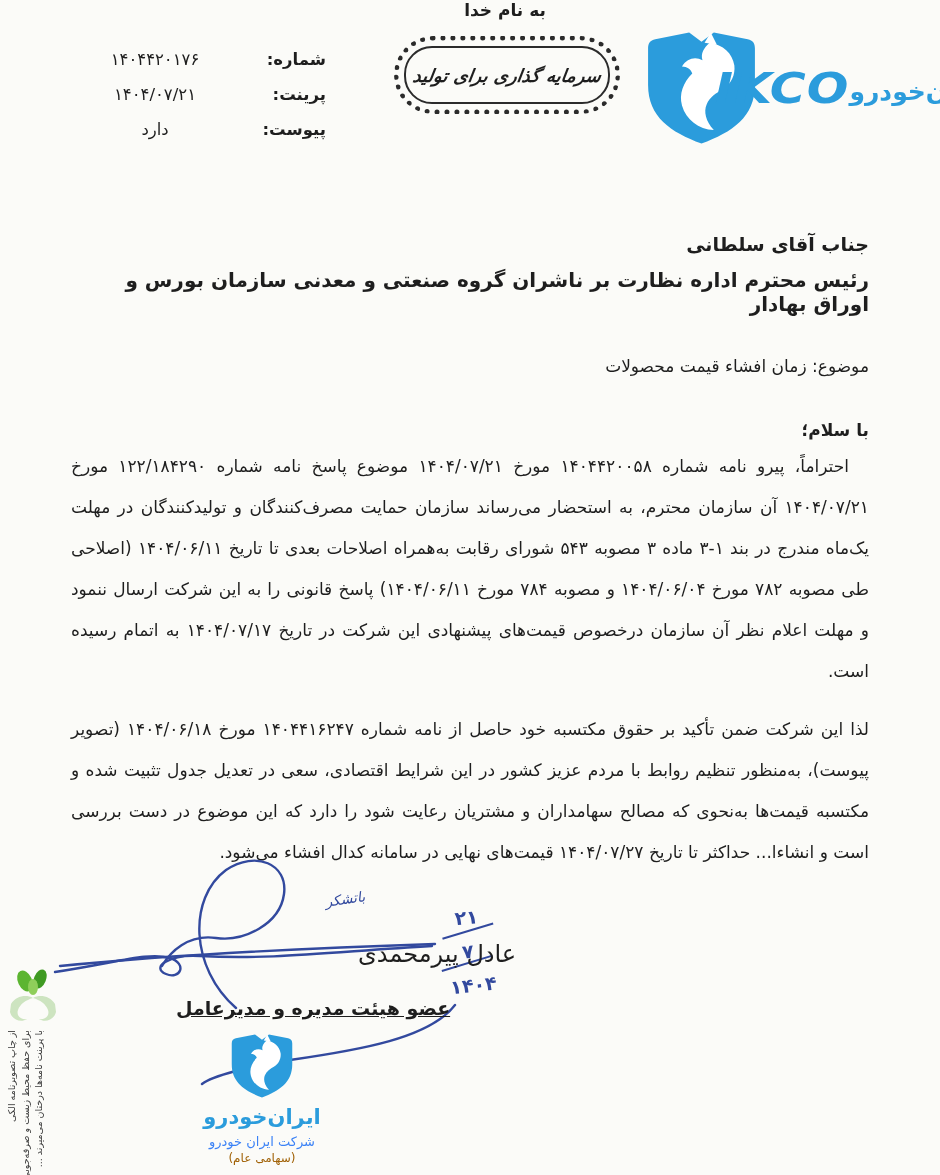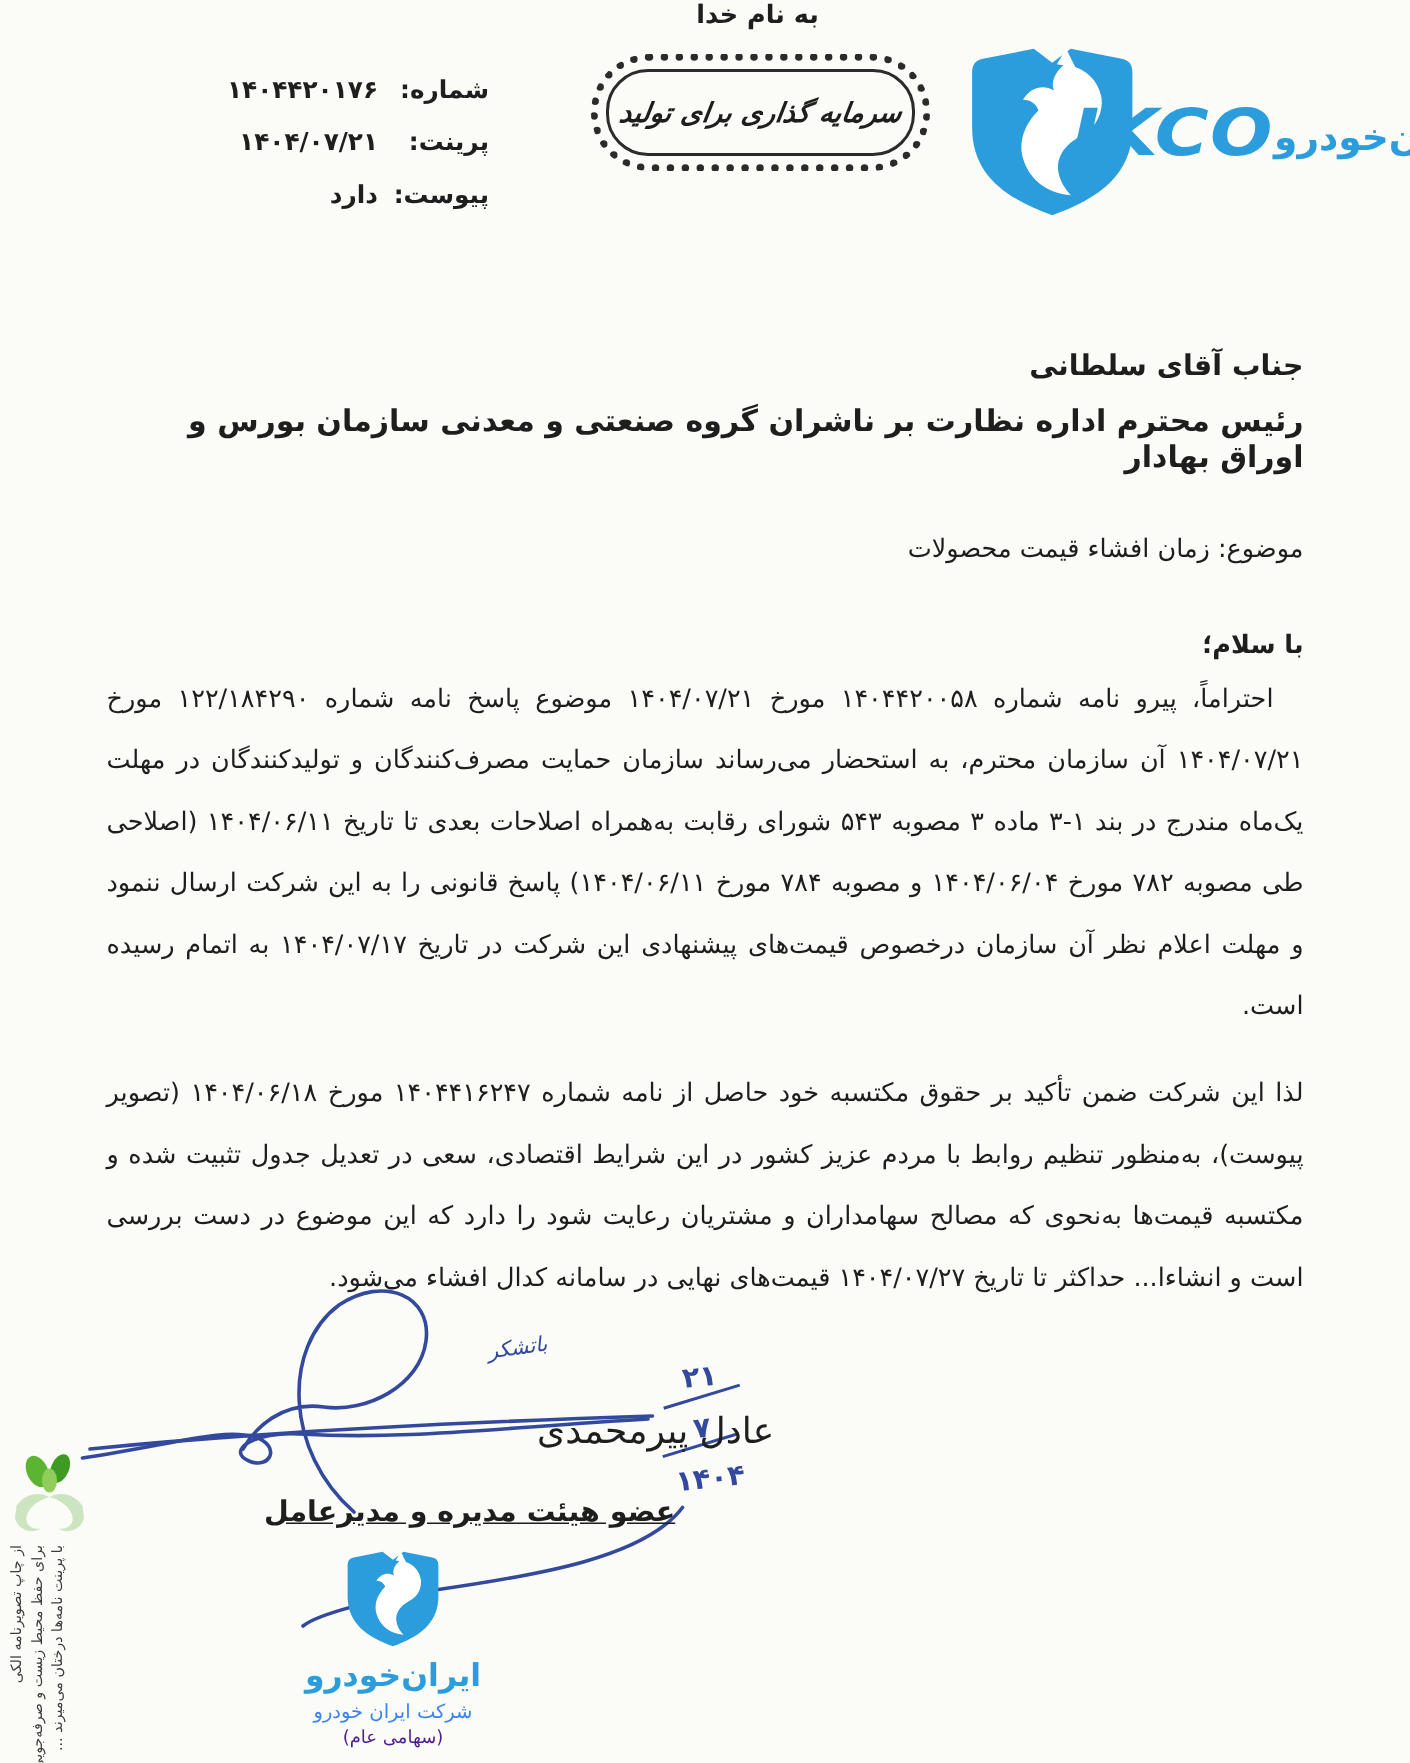--- a/index.html
+++ b/index.html
@@ -12,21 +12,21 @@
   .besmellah{position:absolute;left:390px;top:0;width:230px;text-align:center;
     font-size:17px;font-weight:bold;}
   .stamp{position:absolute;left:394px;top:36px;width:226px;height:78px;box-sizing:border-box;
     border:5px dotted #2b2b2b;border-radius:42px;display:flex;align-items:center;justify-content:center;}
   .stamp-inner{width:202px;height:54px;border:2px solid #2b2b2b;border-radius:28px;
     display:flex;align-items:center;justify-content:center;}
   .stamp-text{font-size:18px;font-weight:bold;font-style:italic;transform:skewX(-8deg);white-space:nowrap;}
   .meta{position:absolute;left:58px;top:50px;width:268px;direction:rtl;}
   .meta-row{display:flex;align-items:baseline;margin-bottom:16px;}
   .meta-label{font-weight:bold;font-size:16.5px;width:74px;}
-  .meta-value{font-weight:bold;font-size:16.5px;flex:1;text-align:right;}
+  .meta-value{font-weight:normal;font-size:16.5px;flex:1;text-align:center;}
   .logo-top{position:absolute;left:645px;top:28px;width:295px;display:flex;direction:ltr;}
   .wordmark-wrap{margin-left:6px;width:176px;display:flex;flex-direction:row;align-items:center;justify-content:center;}
   .wordmark{font-size:49px;font-weight:bold;font-style:italic;color:#2b9cdc;letter-spacing:1px;
     transform:scaleY(.88);line-height:1;}
   .brand-fa{font-size:25px;font-weight:bold;color:#2b9cdc;margin-top:6px;direction:rtl;}
   
   .doc{position:absolute;inset:0;padding:0 71px;direction:rtl;border-radius:20px;}
   .recipient-name{margin:233px 0 0;font-size:19px;font-weight:bold;}
   .recipient-title{margin-top:13px;font-size:20px;font-weight:bold;}
   .subject{margin-top:40px;font-size:17px;}
@@ -43,21 +43,21 @@
   .sig-name{position:absolute;left:358px;top:940px;font-size:24px;font-weight:normal;direction:rtl;}
   .sig-title{position:absolute;left:176px;top:997px;font-size:19px;font-weight:bold;direction:rtl;text-decoration:underline;}
   .sig-date{position:absolute;left:428px;top:900px;transform:rotate(-6deg);}
   .sig-date text{fill:#32499e;font-size:19px;font-weight:bold;font-family:"DejaVu Sans",sans-serif;}
   .sig-date line{stroke:#32499e;stroke-width:2;}
   
   .footer-brand{position:absolute;left:188px;top:1032px;width:148px;display:flex;
     flex-direction:column;align-items:center;}
   .footer-logotype{font-size:21px;font-weight:bold;color:#2b9cdc;margin-top:5px;direction:rtl;}
   .footer-co{font-size:13px;color:#3b82f6;margin-top:5px;direction:rtl;}
-  .footer-co2{font-size:12px;color:#4c1d95;margin-top:2px;direction:rtl;}
+  .footer-co2{font-size:12px;color:#a16207;margin-top:2px;direction:rtl;}
   
   .eco-icon{position:absolute;left:6px;top:968px;}
   .eco-text{position:absolute;left:5px;top:1180px;width:150px;transform:rotate(-90deg);
     transform-origin:left top;display:flex;flex-direction:column-reverse;direction:rtl;
     font-size:9.5px;line-height:13.5px;color:#3c3c3c;text-align:right;}
   .hidden-defs{position:absolute;width:0;height:0;overflow:hidden;}
 </style>
 </head>
 <body>
 

